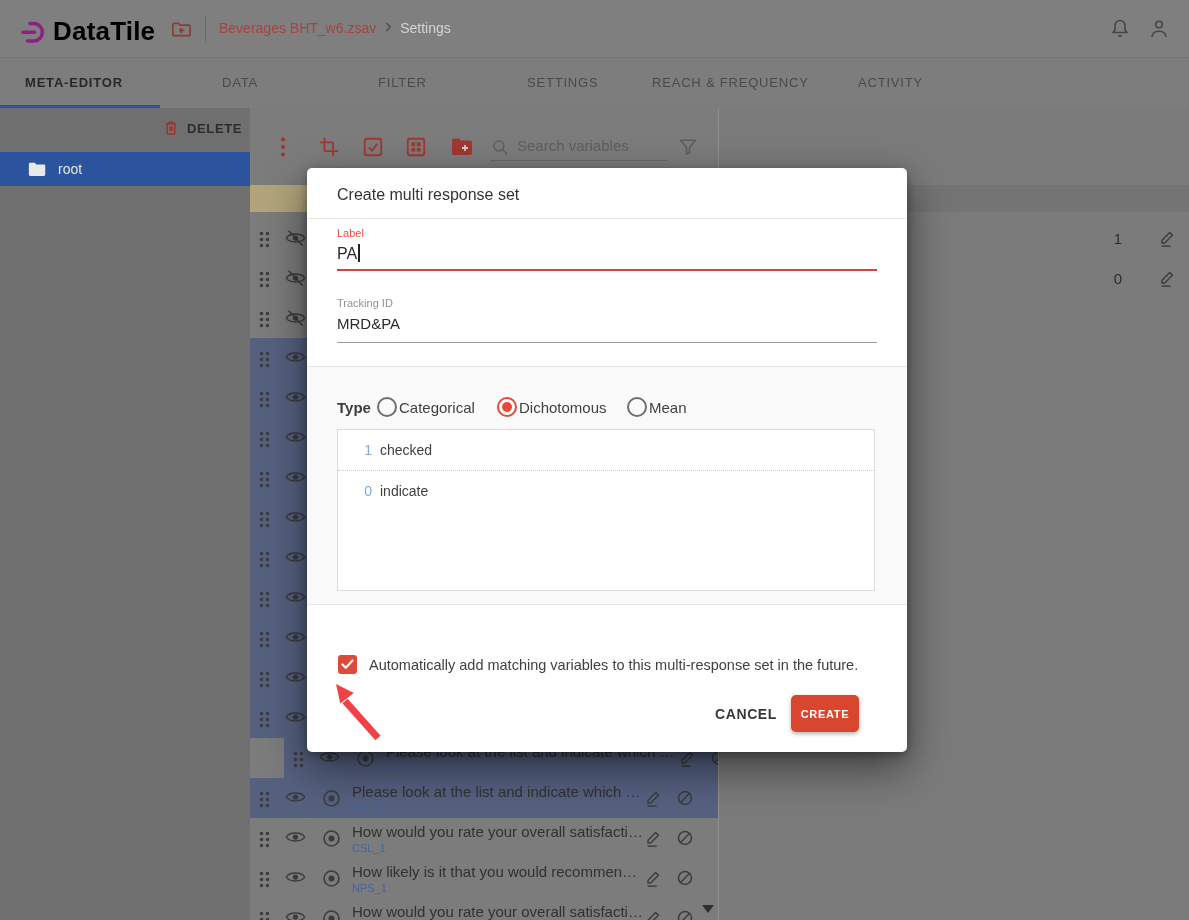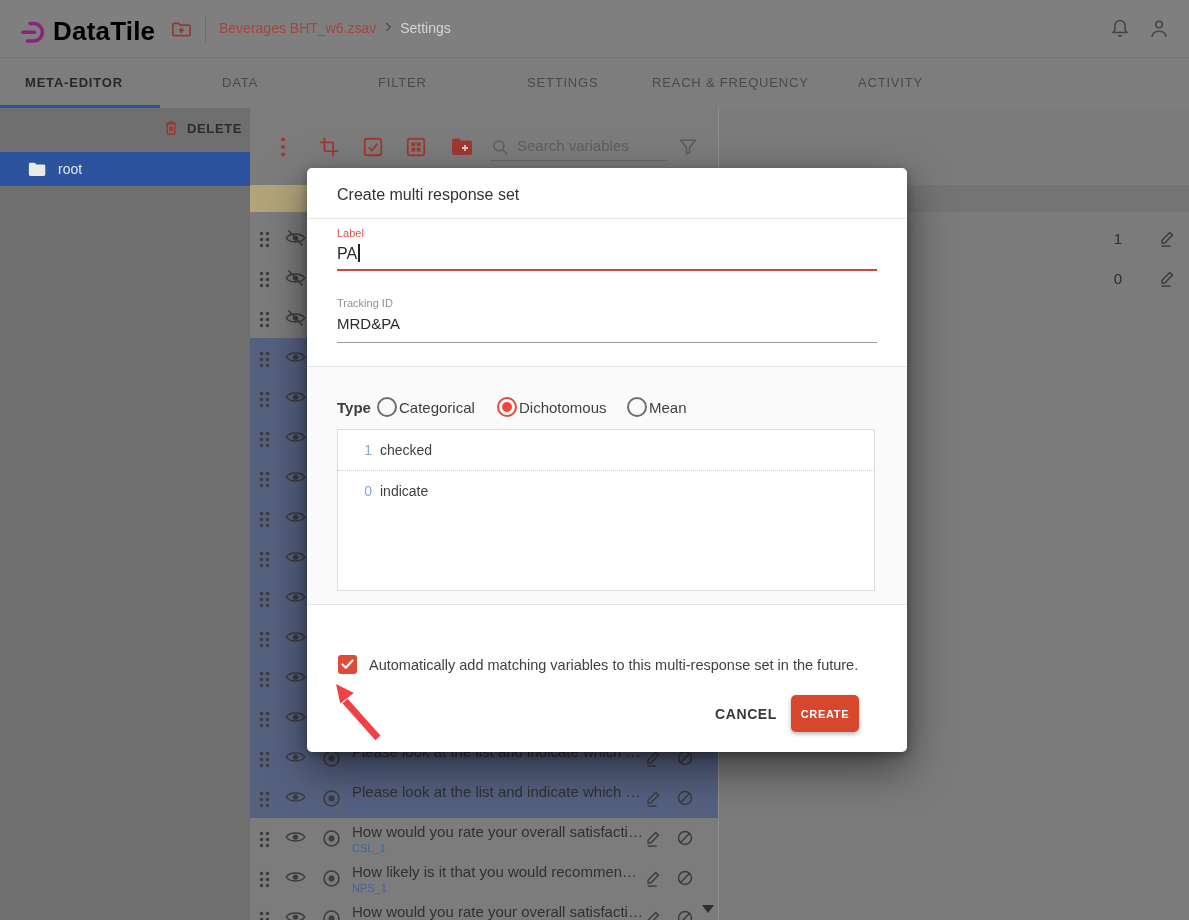--- a/index.html
+++ b/index.html
@@ -751,21 +751,21 @@
             <line x1="4" y1="20" x2="14" y2="20"></line>
           </svg>
         </span>
         <span class="slash">
           <svg width="18" height="18" viewBox="0 0 20 20" fill="none" stroke="#3c3c3c" stroke-width="1.7">
     <circle cx="10" cy="10" r="7.2"></circle>
             <line x1="4.5" y1="15.5" x2="15.5" y2="4.5"></line>
           </svg>
         </span>
       </div>
-      <div class="vrow selected" style="top: 520px;">
+      <div class="vrow selected" style="top: 520px; margin-left: 34px;">
         <span class="drag">
           <svg width="13" height="17" viewBox="0 0 13 17" fill="#3c3c3c">
     <circle cx="3.5" cy="2.5" r="1.7"></circle>
             <circle cx="9.5" cy="2.5" r="1.7"></circle>
     <circle cx="3.5" cy="8.5" r="1.7"></circle>
             <circle cx="9.5" cy="8.5" r="1.7"></circle>
     <circle cx="3.5" cy="14.5" r="1.7"></circle>
             <circle cx="9.5" cy="14.5" r="1.7"></circle>
           </svg>
         </span>

